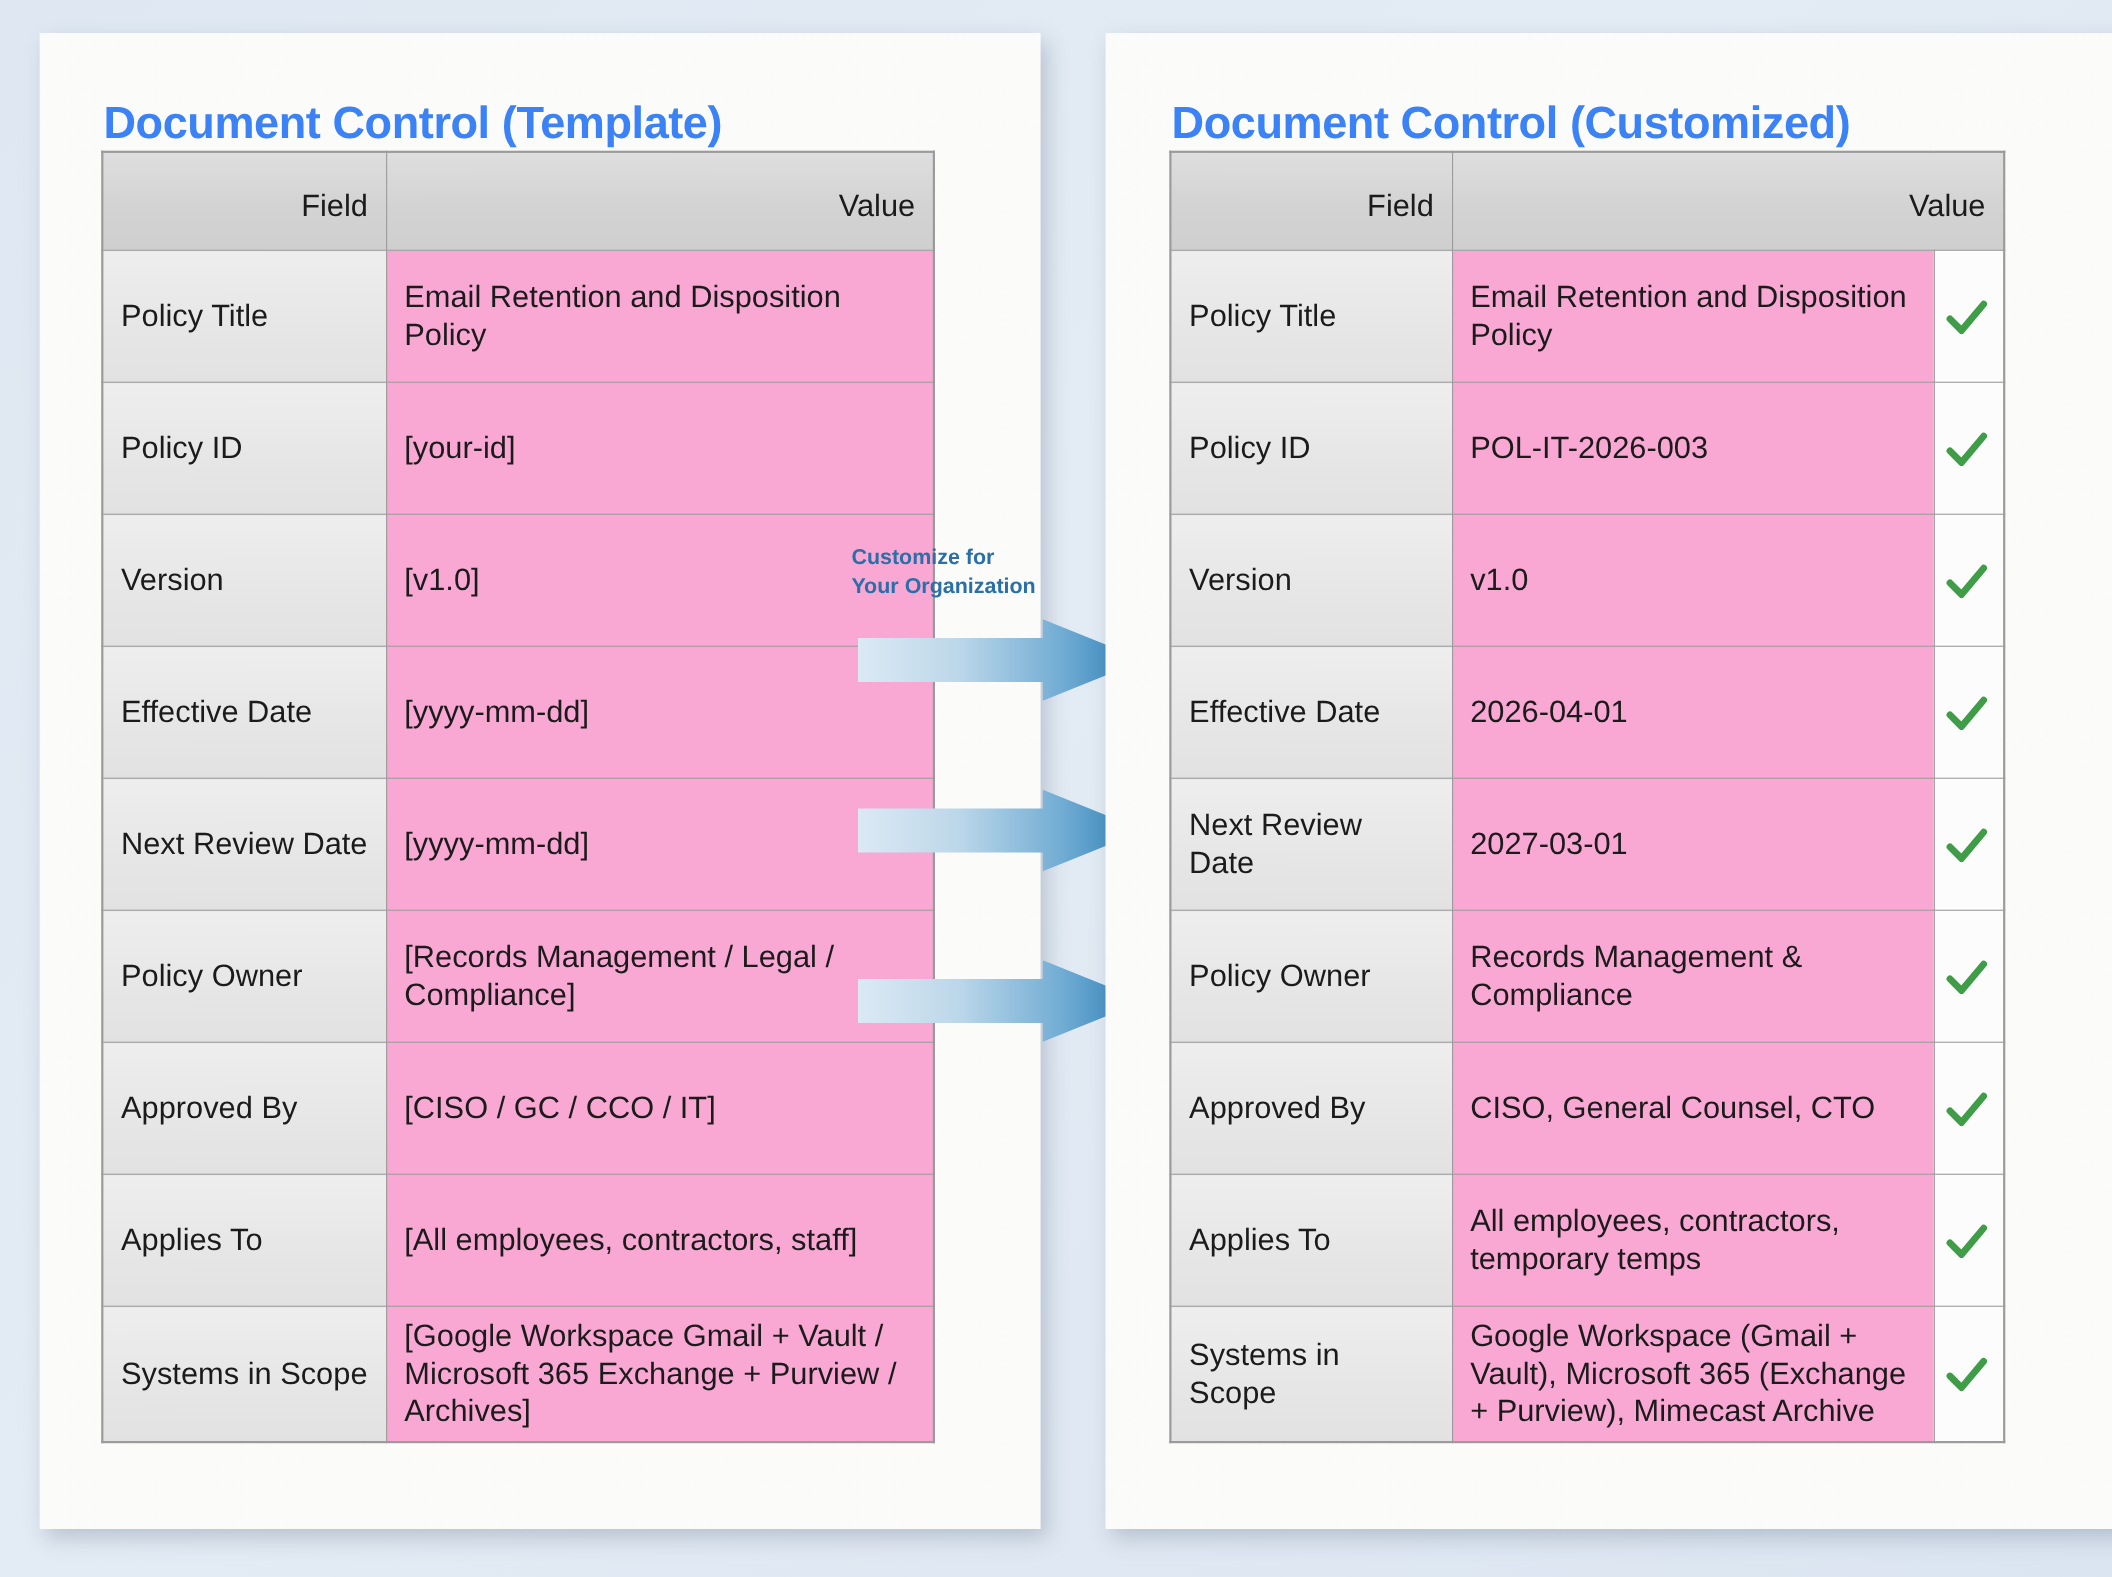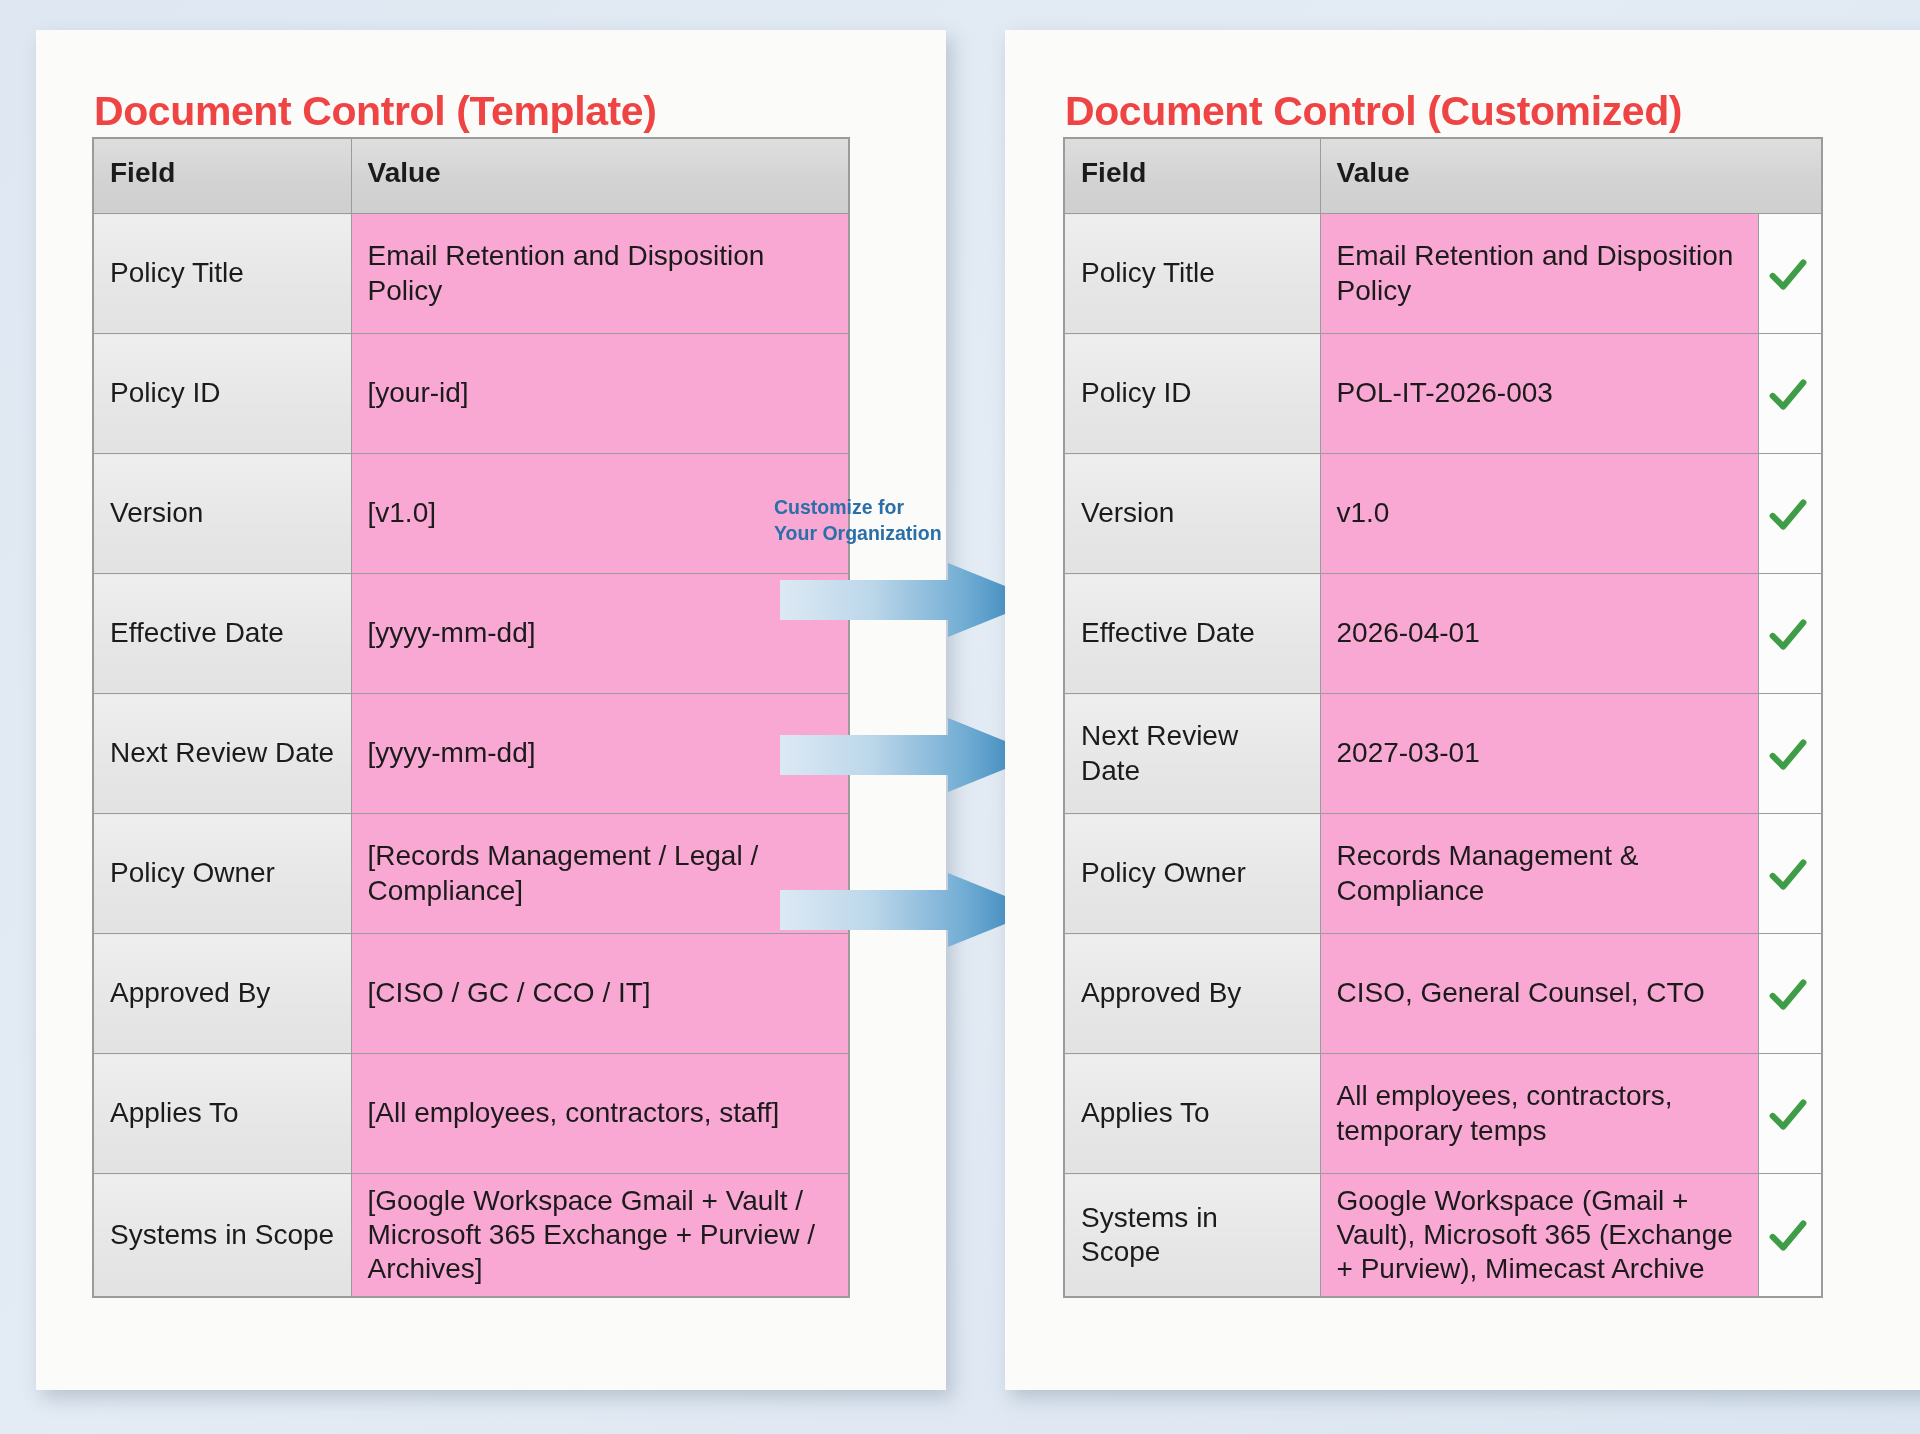--- a/index.html
+++ b/index.html
@@ -30,21 +30,21 @@
     box-sizing: border-box;
   }
   #card-template { left: 36px;   width: 910px; }
   #card-customized { left: 1005px; width: 951px; }
 
   .card-title {
     position: absolute;
     top: 58px;
     font-size: 41px;
     font-weight: bold;
-    color: #ef4444;
+    color: #3b82f6;
     letter-spacing: -0.4px;
     white-space: nowrap;
   }
   #card-template .card-title   { left: 58px; }
   #card-customized .card-title { left: 60px; }
 
   
   .dc-table {
     position: absolute;
     border-collapse: collapse;
@@ -58,25 +58,25 @@
   .dc-table th, .dc-table td {
     border: 1.5px solid #9b9b9b;
     vertical-align: middle;
     padding: 10px 16px;
     font-size: 28px;
     color: #1b1b1b;
     line-height: 1.22;
   }
   .dc-table thead th {
     background: linear-gradient(180deg,#dedede 0%, #d3d3d3 55%, #cfcfcf 100%);
-    font-weight: bold;
+    font-weight: normal;
     height: 68px;
-    padding-top: 0;
+    padding-top: 14px;
     padding-bottom: 6px;
-    text-align: left;
+    text-align: right;
   }
   .dc-table td.field-cell {
     background: linear-gradient(180deg,#eeeeee 0%,#e6e6e6 60%,#e2e2e2 100%);
     font-weight: normal;
   }
   .dc-table td.value-cell {
     background: #f9a8d4;
   }
   .dc-table tbody tr { height: 120px; }
 

